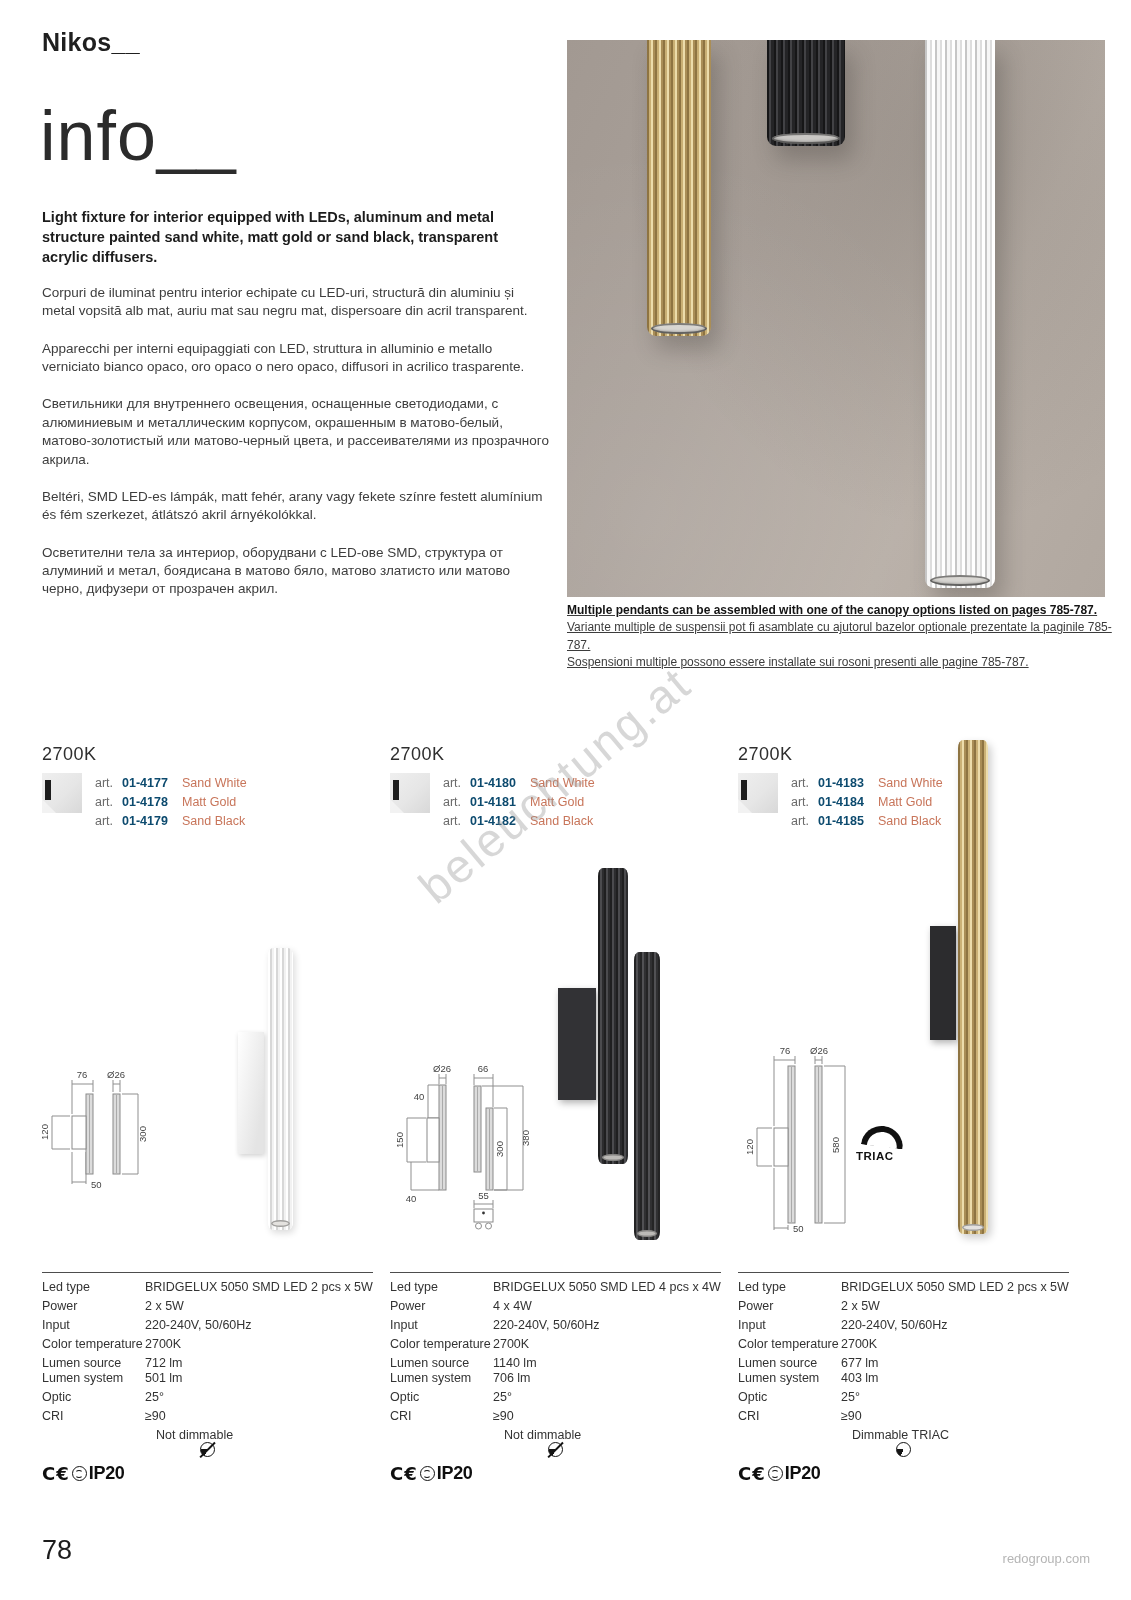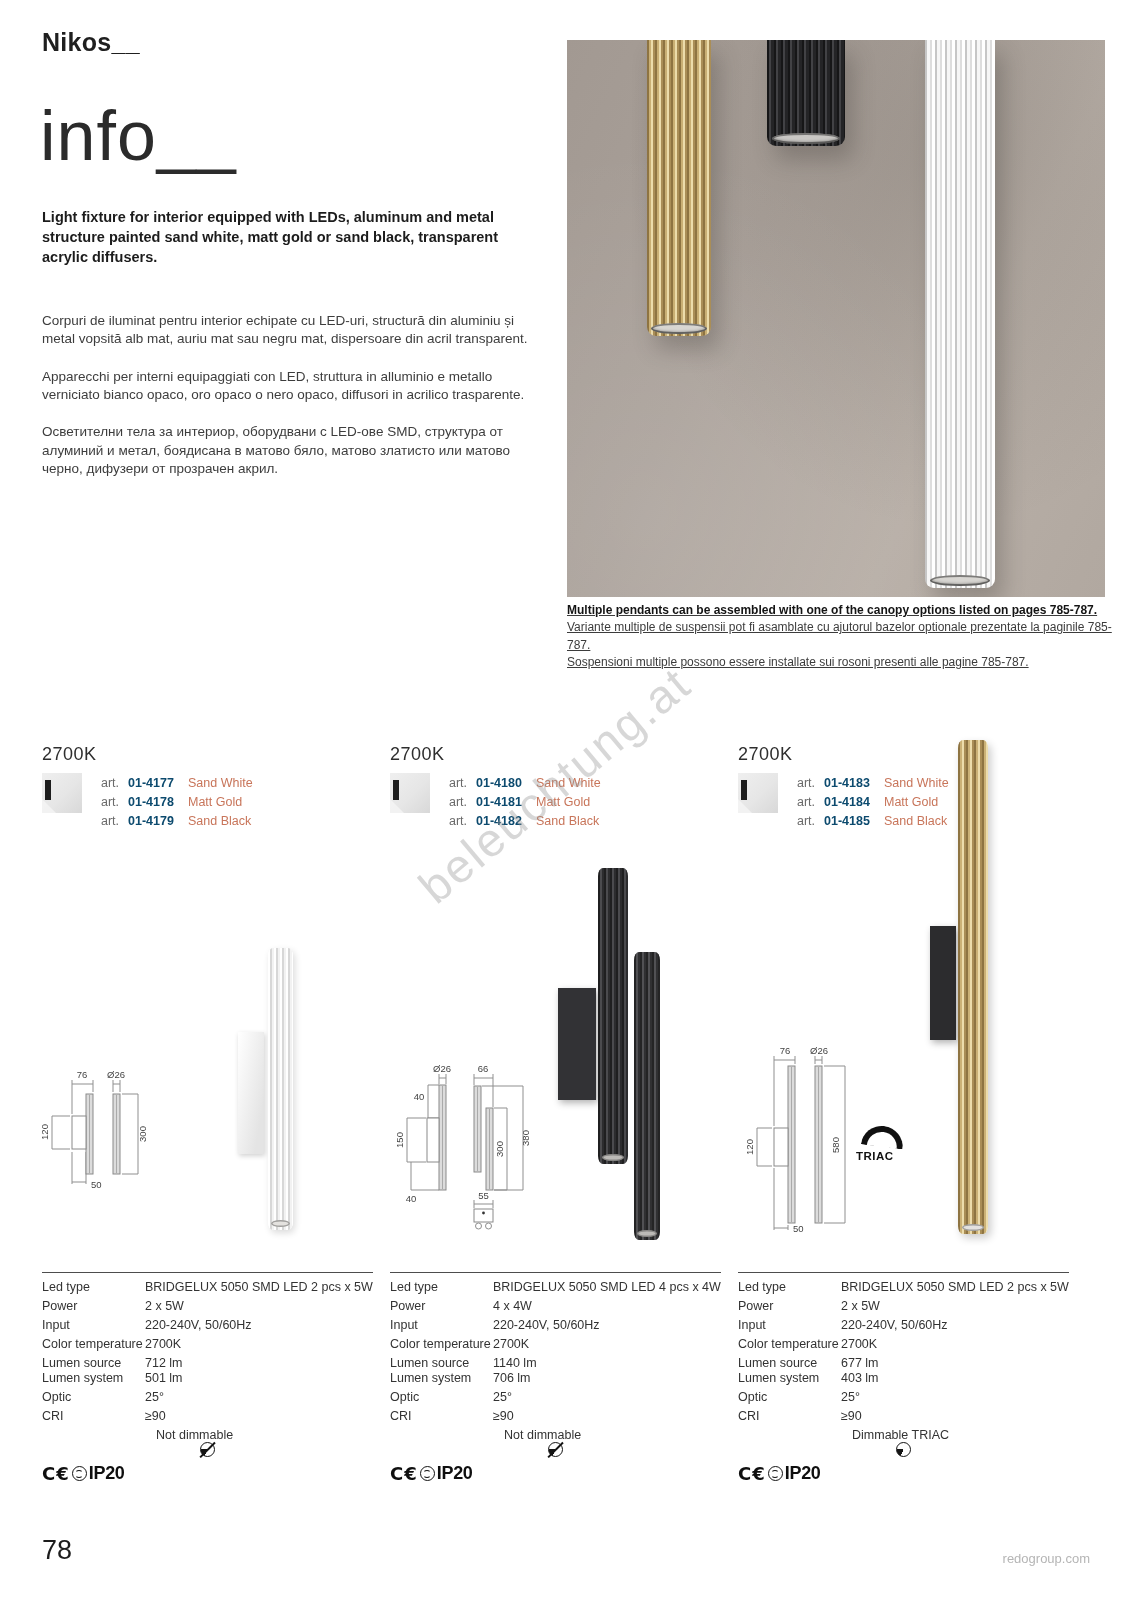--- a/index.html
+++ b/index.html
@@ -7,21 +7,21 @@
   body {
     position:relative; width:1131px; height:1600px; background:#ffffff;
     font-family:"Liberation Sans", sans-serif; color:#2e2e2e; overflow:hidden;
   }
   .abs { position:absolute; }
 
   
   .brand { left:42px; top:28px; font-size:25px; font-weight:700; color:#1f1f1f; letter-spacing:.3px; }
   .page-title { left:40px; top:96px; font-size:70px; font-weight:300; color:#2b2b2b; letter-spacing:1px; }
   .lead { left:42px; top:207px; width:485px; font-size:14.5px; font-weight:700; color:#1c1c1c; line-height:1.38; }
-  .descriptions { left:42px; top:284px; width:507px; font-size:13.5px; color:#3d3d3d; line-height:1.36;margin-top:28px; }
+  .descriptions { left:42px; top:284px; width:507px; font-size:13.5px; color:#3d3d3d; line-height:1.36; }
   .descriptions p { margin-bottom:19px; }
 
   
   .hero { left:567px; top:40px; width:538px; height:557px;
     background:linear-gradient(115deg,#a29992 0%,#aaa19a 35%,#b8afa7 70%,#b1a8a0 100%); overflow:hidden; }
   .hero::before { content:""; position:absolute; inset:0;
     background:radial-gradient(ellipse at 70% 20%, rgba(60,54,48,.16), transparent 60%),
                radial-gradient(ellipse at 15% 85%, rgba(255,255,255,.10), transparent 55%); }
   .pendant { position:absolute; top:0; border-radius:0 0 9px 9px; box-shadow:8px 14px 22px rgba(55,50,45,.28); }
   .pendant::after { content:""; position:absolute; left:7%; right:7%; bottom:2px; height:11px; border-radius:50%;
@@ -39,21 +39,21 @@
   .caption .cap-bold { font-weight:700; color:#141414; }
 
   
   .watermark { left:408px; top:872px; font-size:47px; color:rgba(150,150,150,.38); letter-spacing:2px;
     transform:rotate(-40deg); transform-origin:0 0; z-index:60; pointer-events:none; }
 
   
   .col { position:absolute; top:0; width:332px; height:1600px; }
   #col1 { left:42px; } #col2 { left:390px; } #col3 { left:738px; }
   .cct { position:absolute; top:744px; left:0; font-size:18px; color:#2e2e2e; letter-spacing:.5px; }
-  .art-block { position:absolute; top:773px; left:0; display:flex; gap:19px; }
+  .art-block { position:absolute; top:773px; left:0; display:flex; gap:13px; }
   .swatch { width:40px; height:40px; background:linear-gradient(135deg,#efefef 0%,#e6e6e6 55%,#d8d8d8 100%); position:relative; flex:0 0 auto; }
   .swatch::before { content:""; position:absolute; left:3px; top:7px; width:6px; height:20px; background:#1d1d1d; }
   .swatch::after { content:""; position:absolute; left:0; bottom:0; border-left:14px solid #f5f5f5; border-top:14px solid transparent; opacity:.8; }
   .art-rows { padding-top:3px; }
   .art-row { height:19px; display:flex; font-size:12.5px; align-items:baseline; }
   .art-prefix { width:27px; color:#6a6a6a; }
   .art-code { width:60px; font-weight:700; color:#0c4a6e; }
   .art-finish { color:#c8755a; }
 
   
@@ -120,20 +120,22 @@
 </head>
 <body>
 
 <div class="abs brand">Nikos__</div>
 <h1 class="abs page-title">info__</h1>
 <p class="abs lead">Light fixture for interior equipped with LEDs, aluminum and metal structure painted sand white, matt gold or sand black, transparent acrylic diffusers.</p>
 
 <div class="abs descriptions">
   <p>Corpuri de iluminat pentru interior echipate cu LED-uri, structură din aluminiu și metal vopsită alb mat, auriu mat sau negru mat, dispersoare din acril transparent.</p>
   <p>Apparecchi per interni equipaggiati con LED, struttura in alluminio e metallo verniciato bianco opaco, oro opaco o nero opaco, diffusori in acrilico trasparente.</p>
+  <p>Светильники для внутреннего освещения, оснащенные светодиодами, с алюминиевым и металлическим корпусом, окрашенным в матово-белый, матово-золотистый или матово-черный цвета, и рассеивателями из прозрачного акрила.</p>
+  <p>Beltéri, SMD LED-es lámpák, matt fehér, arany vagy fekete színre festett alumínium és fém szerkezet, átlátszó akril árnyékolókkal.</p>
   <p>Осветителни тела за интериор, оборудвани с LED-ове SMD, структура от алуминий и метал, боядисана в матово бяло, матово златисто или матово черно, дифузери от прозрачен акрил.</p>
 </div>
 
 <div class="abs hero">
   <div class="pendant gold"></div>
   <div class="pendant black"></div>
   <div class="pendant white"></div>
 </div>
 
 <div class="abs caption">

